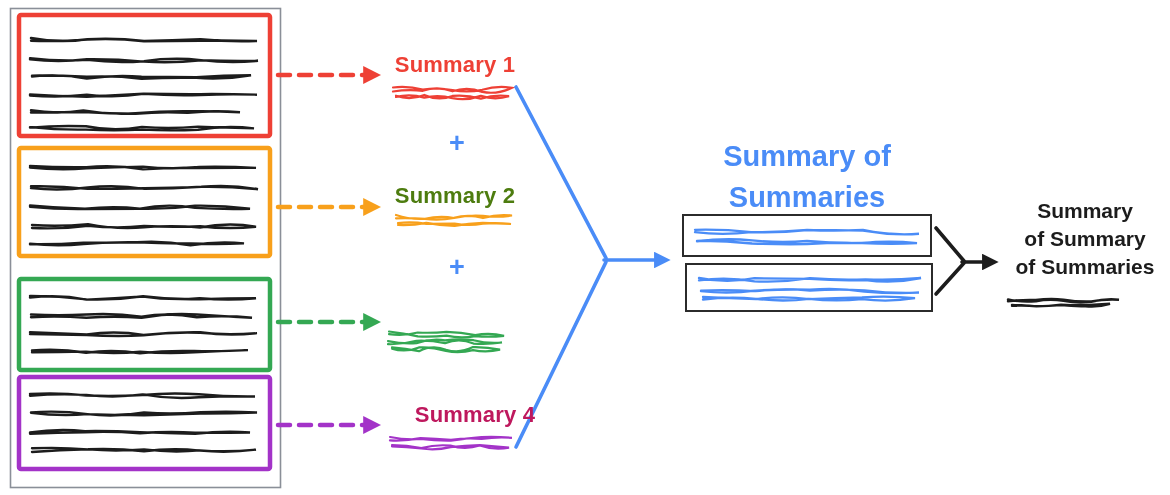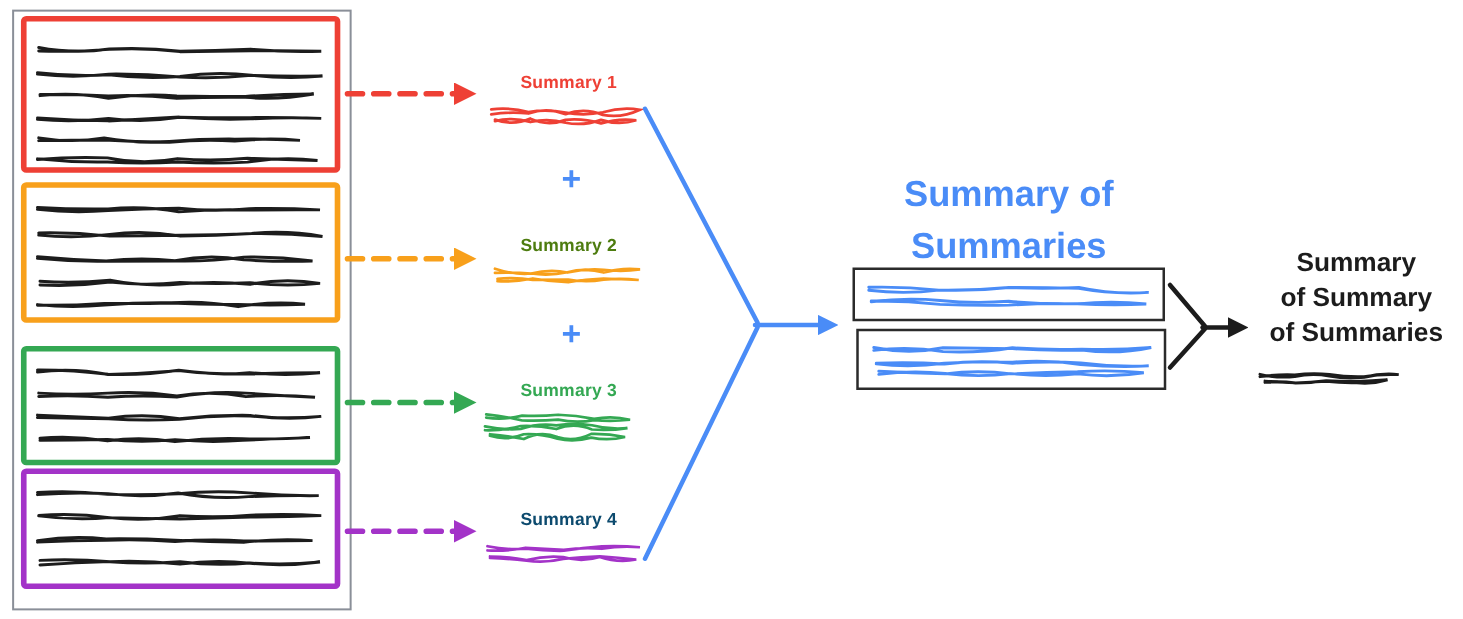--- a/index.html
+++ b/index.html
@@ -1,21 +1,21 @@
 <!DOCTYPE html>
 <html><head>
 <meta charset="utf-8">
 <style>
   *{margin:0;padding:0;box-sizing:border-box}
   html,body{background:#ffffff}
   .canvas{position:relative;width:1170px;height:495px;background:#ffffff;overflow:hidden;
           font-family:"Liberation Sans",sans-serif}
   .layer{position:absolute;left:0;top:0}
   .label{position:absolute;text-align:center;font-weight:700}
-  .sum-label{width:124px;font-size:14px;letter-spacing:.2px;line-height:22px}
+  .sum-label{width:124px;font-size:22px;letter-spacing:.2px;line-height:22px}
   .plus{width:34px;font-size:27px;line-height:30px;color:#4a8cf7}
   .sos-title{left:676px;top:136px;width:262px;font-size:29px;line-height:41px;color:#4a8cf7}
   .final-label{left:1002px;top:197px;width:166px;font-size:21px;line-height:28px;font-weight:600;color:#161616}
 </style>
 </head>
 <body>
 
 <div class="canvas">
 
   <svg class="layer" width="1170" height="495" viewBox="0 0 1170 495">
@@ -125,22 +125,21 @@
     <g id="scr-final">
         <path d="M 1008 299.5 Q 1021.9 302.6 1035.8 301.2 Q 1049.6 298.4 1063.5 300.8 Q 1077.4 303.5 1091.3 301.8 Q 1105.1 298.3 1119.0 299.7 Q 1105.1 298.9 1091.3 301.4 Q 1077.4 301.9 1063.5 299.6 Q 1049.6 298.2 1035.8 300.0 Q 1021.9 299.5 1008.0 301.3" fill="none" stroke="#1c1c1c" stroke-width="2.4" stroke-linecap="round"></path>
         <path d="M 1012 304.9 Q 1024.3 305.7 1036.5 306.3 Q 1048.8 305.8 1061.0 305.1 Q 1073.3 306.5 1085.5 306.2 Q 1097.8 307.5 1110.0 303.8 Q 1097.8 304.6 1085.5 305.2 Q 1073.3 305.3 1061.0 304.6 Q 1048.8 306.3 1036.5 306.4 Q 1024.3 304.9 1012.0 305.9" fill="none" stroke="#1c1c1c" stroke-width="2.4" stroke-linecap="round"></path>
       </g>
   </svg>
 
   <div class="label sum-label" style="left: 393px; top: 54px; color: rgb(238, 64, 53);">Summary 1</div>
   <div class="label plus" style="left: 440px; top: 128px; color: rgb(74, 140, 247);">+</div>
   <div class="label sum-label" style="left: 393px; top: 185px; color: #4d7c0f;">Summary 2</div>
   <div class="label plus" style="left: 440px; top: 252px; color: rgb(74, 140, 247);">+</div>
-  <div class="label sum-label" style="left: 393px; top: 301px; color: rgb(52, 168, 83);">Summary 3</div>
-  <div class="label sum-label" style="left: 393px; top: 404px; color: #0c4a6e;">Summary 4</div>
+  <div class="label sum-label" style="left: 413px; top: 404px; color: #be185d;">Summary 4</div>
 
   <div class="label final-label" style="color: rgb(28, 28, 28);">
     <div>Summary</div>
     <div>of Summary</div>
     <div>of Summaries</div>
   </div>
 
   <div class="label sos-title" style="color: rgb(74, 140, 247);">
     <div>Summary of</div>
     <div>Summaries</div>

